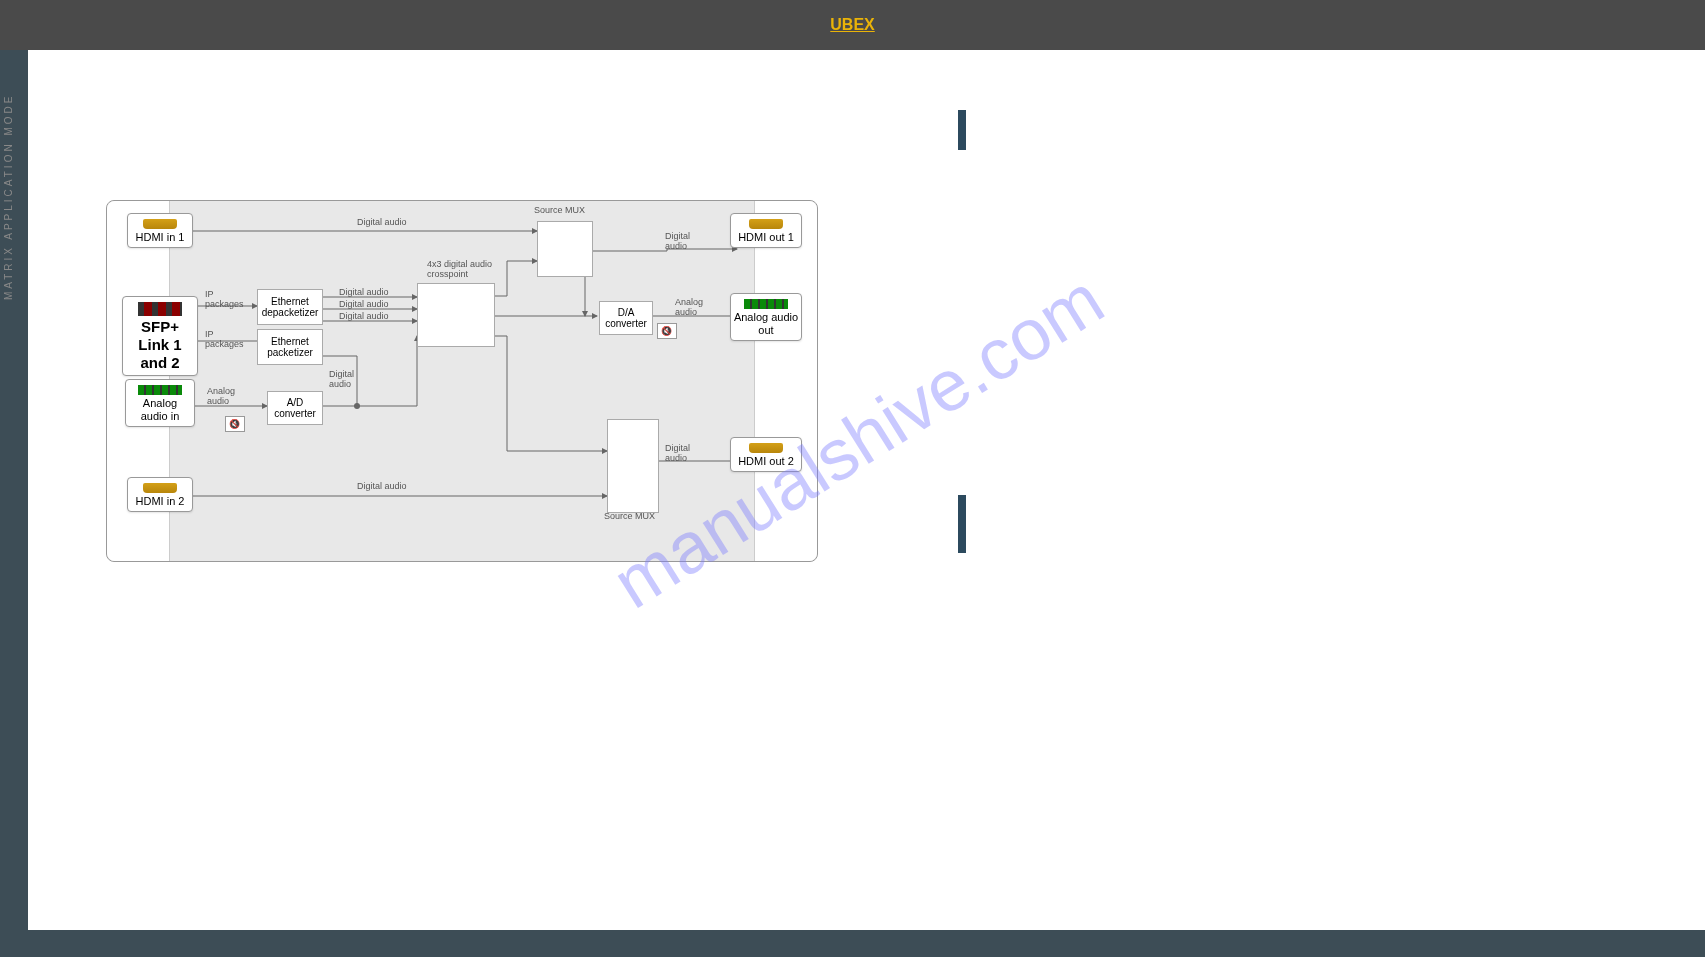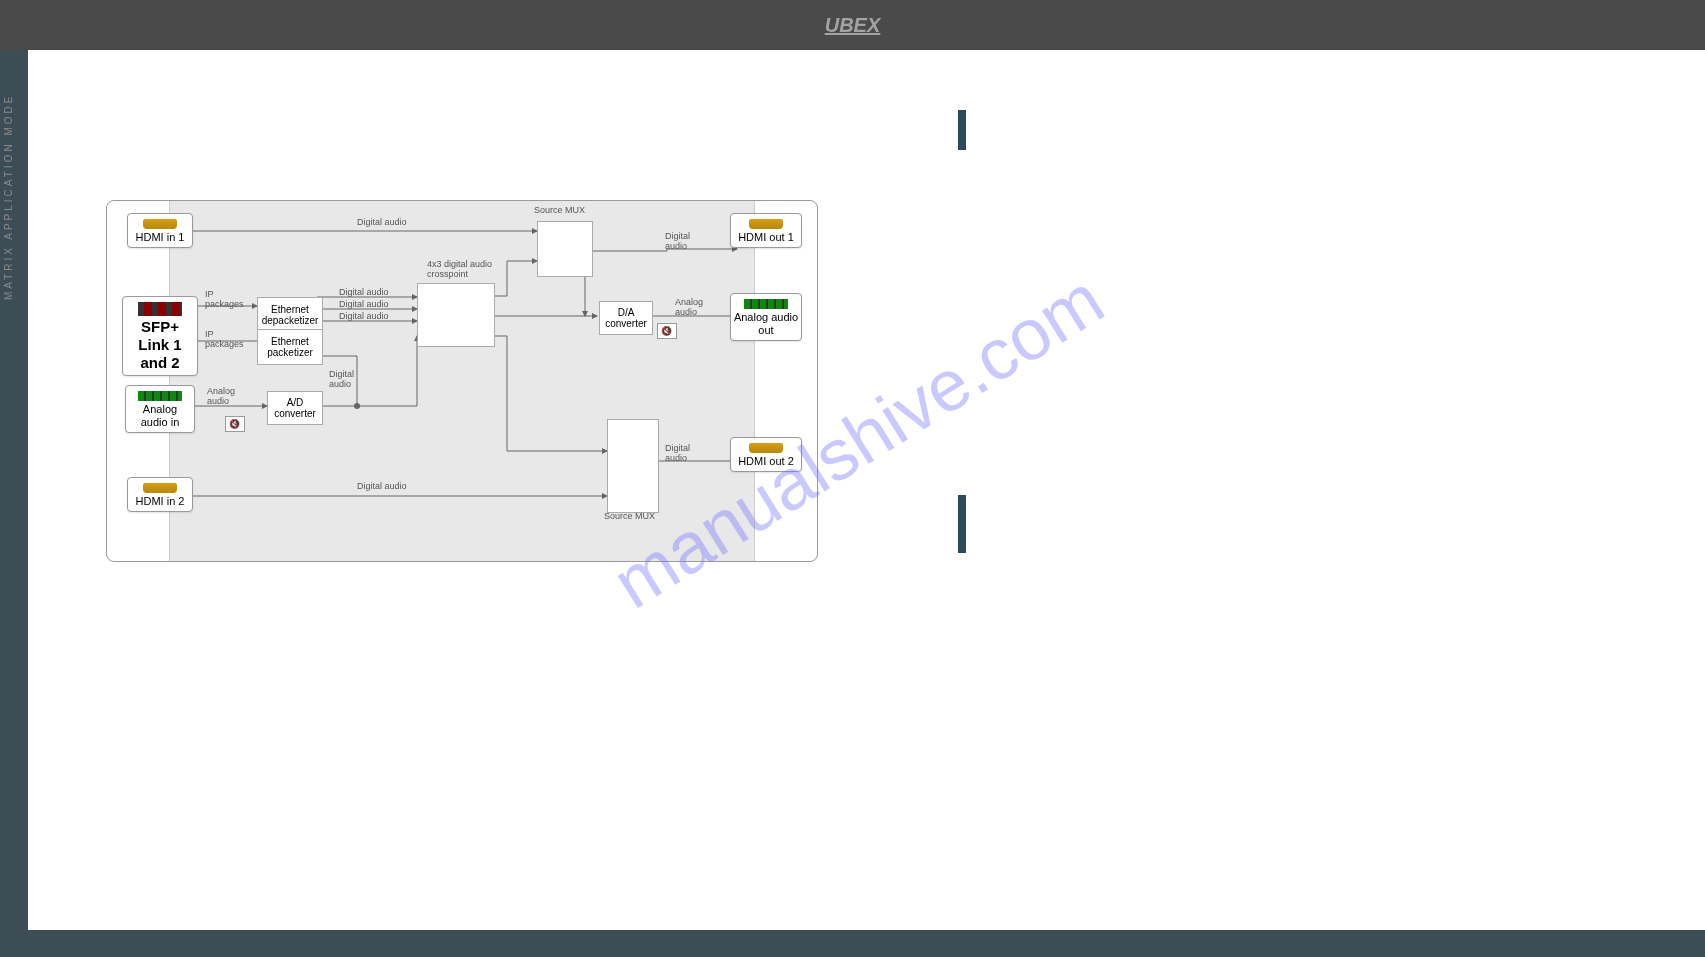--- a/index.html
+++ b/index.html
@@ -11,24 +11,23 @@
     position: relative;
   }
   .top-bar {
     height: 50px;
     background: #4a4a4a;
     display: flex;
     align-items: center;
     justify-content: center;
   }
   .logo {
-    color: #a3a3a3;
+    color: #eab308;
     font-weight: bold;
-    font-size: 20px;
-    font-style: italic;
+    font-size: 16px;
     text-decoration: underline;
   }
   .page-content {
     position: absolute;
     left: 28px;
     top: 50px;
     width: 1680px;
     height: 880px;
     background: #fff;
   }
@@ -228,21 +227,21 @@
     </svg>
 
     <div class="port-box" style="left:20px; top:12px; width:60px;">
       <span class="port-icon-hdmi"></span>
       <span>HDMI in 1</span>
     </div>
     <div class="port-box" style="left:15px; top:95px; width:70px;">
       <span class="port-icon-sfp"></span>
       <b>SFP+ Link 1 and 2</b>
     </div>
-    <div class="port-box" style="left:18px; top:178px; width:64px;margin-top:6px;">
+    <div class="port-box" style="left:18px; top:178px; width:64px;">
       <span class="port-icon-analog"></span>
       <span>Analog audio in</span>
     </div>
     <div class="port-box" style="left:20px; top:276px; width:60px;">
       <span class="port-icon-hdmi"></span>
       <span>HDMI in 2</span>
     </div>
 
     <div class="port-box" style="right:15px; top:12px; width:66px;">
       <span class="port-icon-hdmi"></span>
@@ -250,21 +249,21 @@
     </div>
     <div class="port-box" style="right:15px; top:92px; width:66px;">
       <span class="port-icon-analog"></span>
       <span>Analog audio out</span>
     </div>
     <div class="port-box" style="right:15px; top:236px; width:66px;">
       <span class="port-icon-hdmi"></span>
       <span>HDMI out 2</span>
     </div>
 
-    <div class="block" style="left:150px; top:96px; width:60px; height:30px;">Ethernet depacketizer</div>
+    <div class="block" style="left:150px; top:88px; width:60px; height:30px;">Ethernet depacketizer</div>
     <div class="block" style="left:150px; top:128px; width:60px; height:30px;">Ethernet packetizer</div>
     <div class="block" style="left:160px; top:190px; width:50px; height:28px;">A/D converter</div>
     <div class="block" style="left:310px; top:82px; width:72px; height:58px; flex-direction:column;"></div>
     <div class="block" style="left:430px; top:20px; width:50px; height:50px;"></div>
     <div class="block" style="left:492px; top:100px; width:48px; height:28px;">D/A converter</div>
     <div class="block" style="left:500px; top:218px; width:46px; height:88px;"></div>
 
     <div class="mute-icon" style="left:118px; top:215px;">🔇</div>
     <div class="mute-icon" style="left:550px; top:122px;">🔇</div>
 

